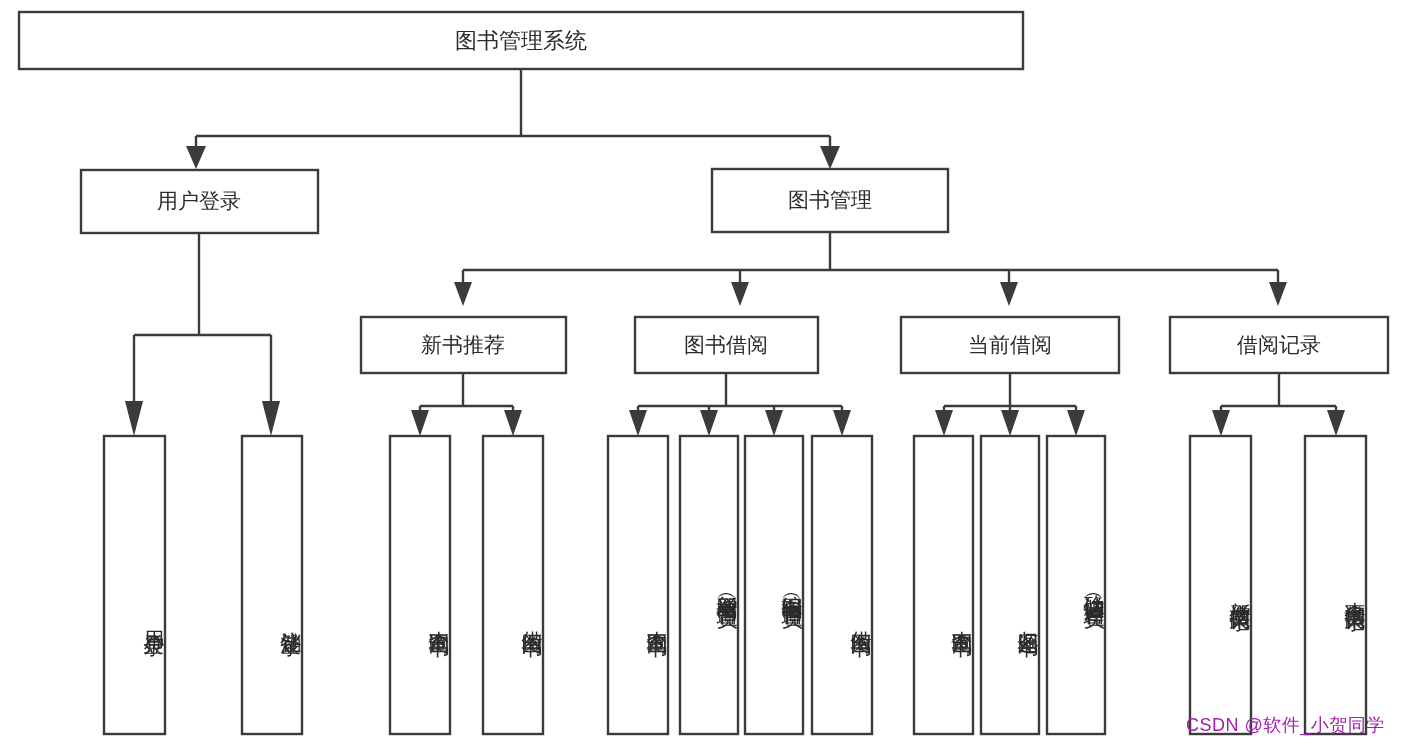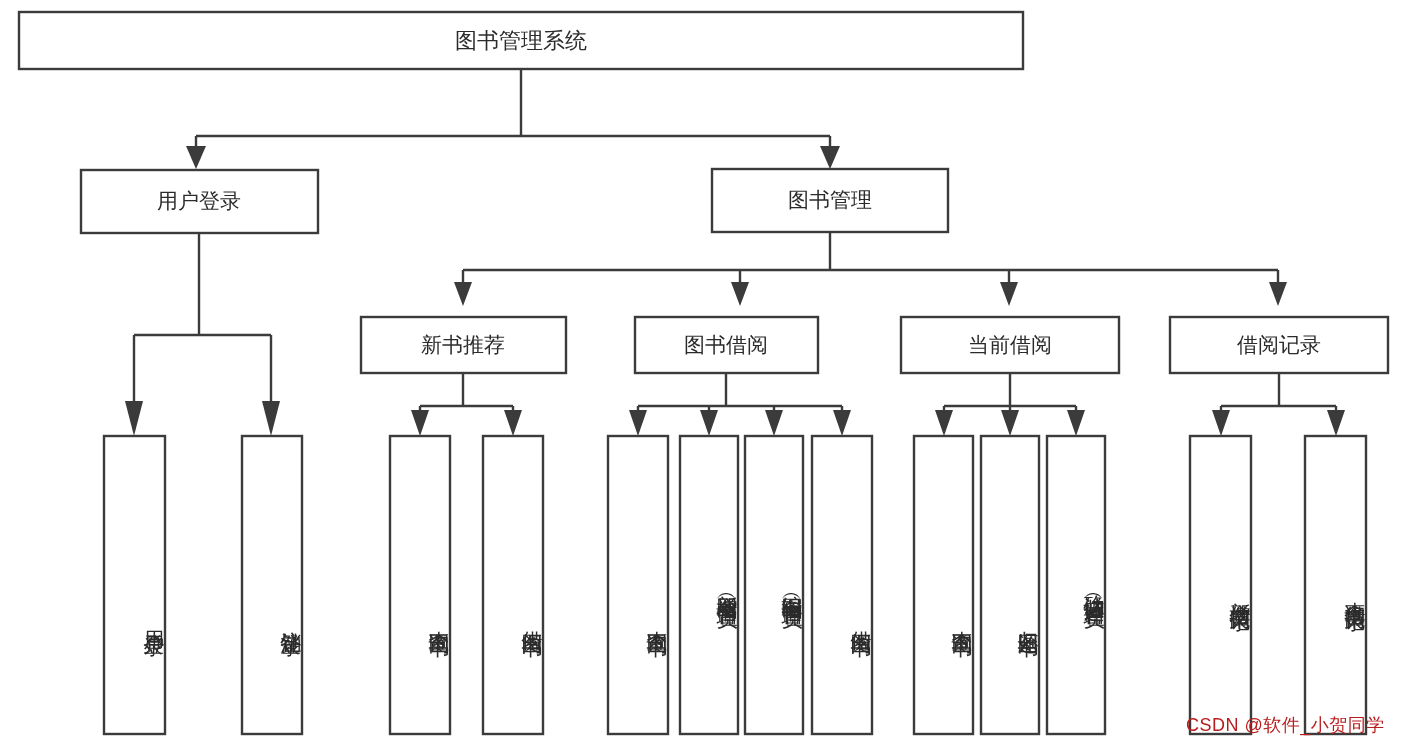--- a/index.html
+++ b/index.html
@@ -71,21 +71,21 @@
     color: #2b2b2b;
     pointer-events: none;
     text-align: center;
   }
   .watermark {
     position: absolute;
     left: 1186px;
     top: 713px;
     font-family: "Liberation Sans", "DejaVu Sans", sans-serif;
     font-size: 18px;
-    color: #b91c1c;
+    color: #a21caf;
     letter-spacing: 0.5px;
     white-space: nowrap;
   }
 </style>
 </head>
 <body>
 
 <div id="diagram-root">
 
   <svg id="tree-svg" viewBox="0 0 1405 747">

